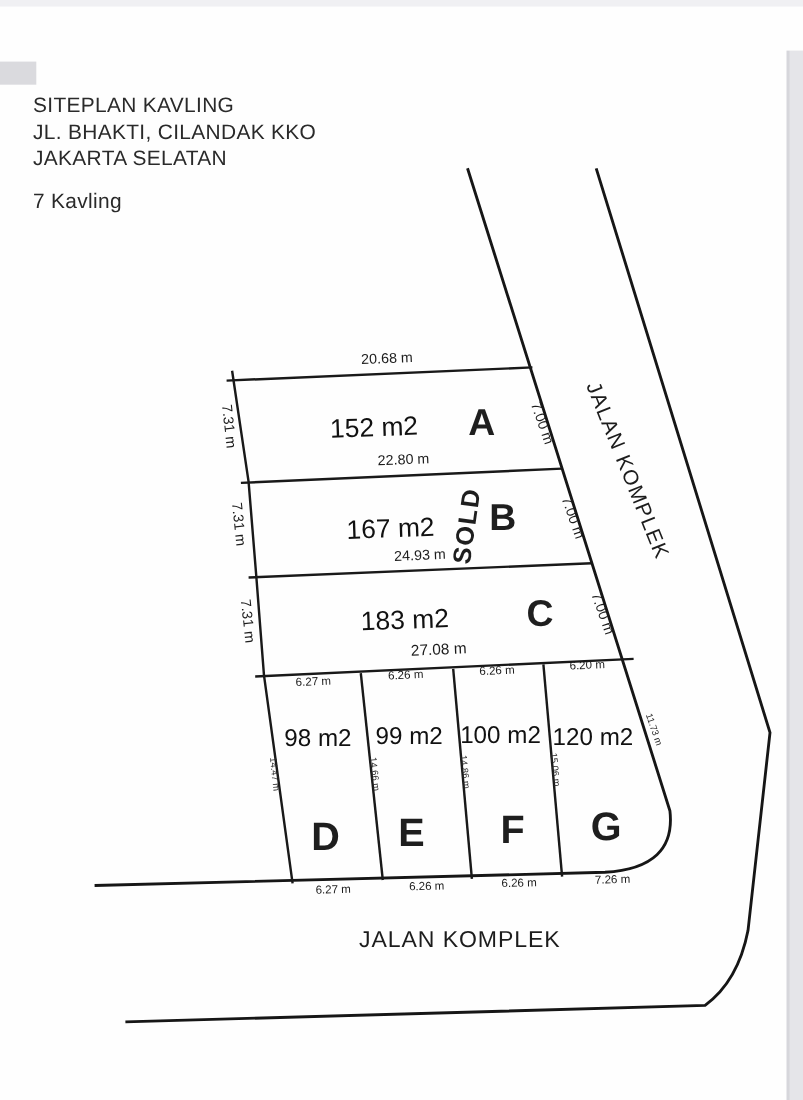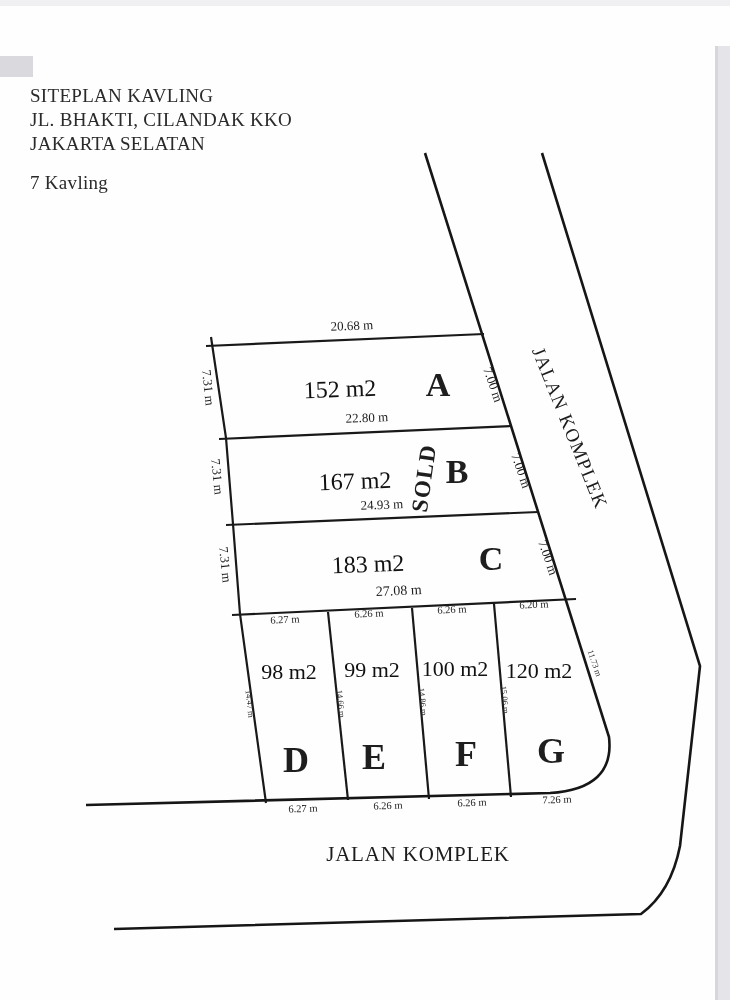--- a/index.html
+++ b/index.html
@@ -1,17 +1,17 @@
 <!DOCTYPE html>
 <html><head>
 <meta charset="utf-8">
 <style>
   html,body{margin:0;padding:0;background:#ffffff;}
   .page{position:relative;width:730px;height:1000px;background:#fefefe;overflow:hidden;
-        font-family:Liberation Serif, serif;}
+        font-family:Liberation Sans, sans-serif;}
   svg{display:block}
   text{fill:#1e1e1e;}
   .t-title{font-size:19px;letter-spacing:.3px;fill:#2a2a2a;}
   .t-dim{font-size:13px;fill:#1c1c1c;}
   .t-dim-big{font-size:14px;fill:#1c1c1c;}
   .t-dim-sm{font-size:10.5px;fill:#1c1c1c;}
   .t-dim-xs{font-size:8.5px;fill:#2a2a2a;}
   .t-area{font-size:24px;fill:#111;}
   .t-area-sm{font-size:22px;fill:#111;}
   .t-letter{font-size:34px;font-weight:bold;}

